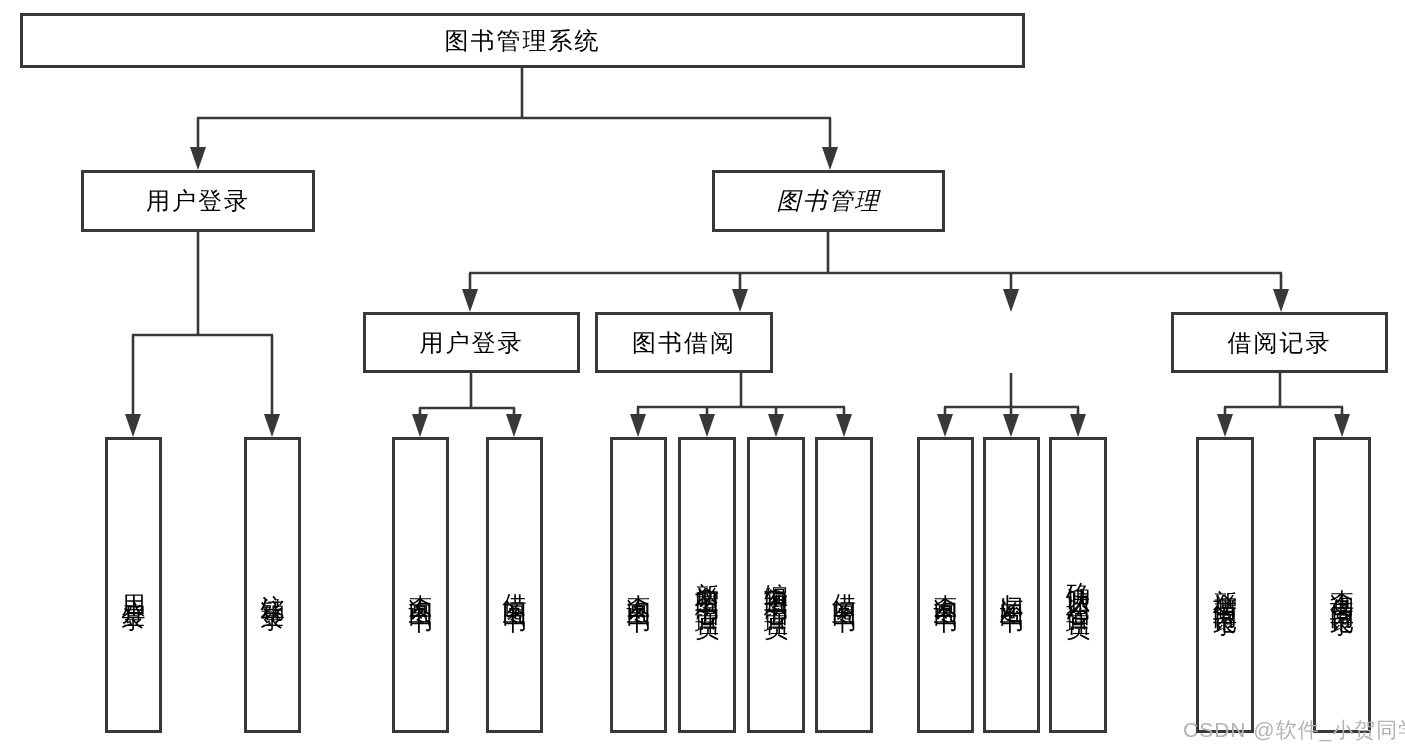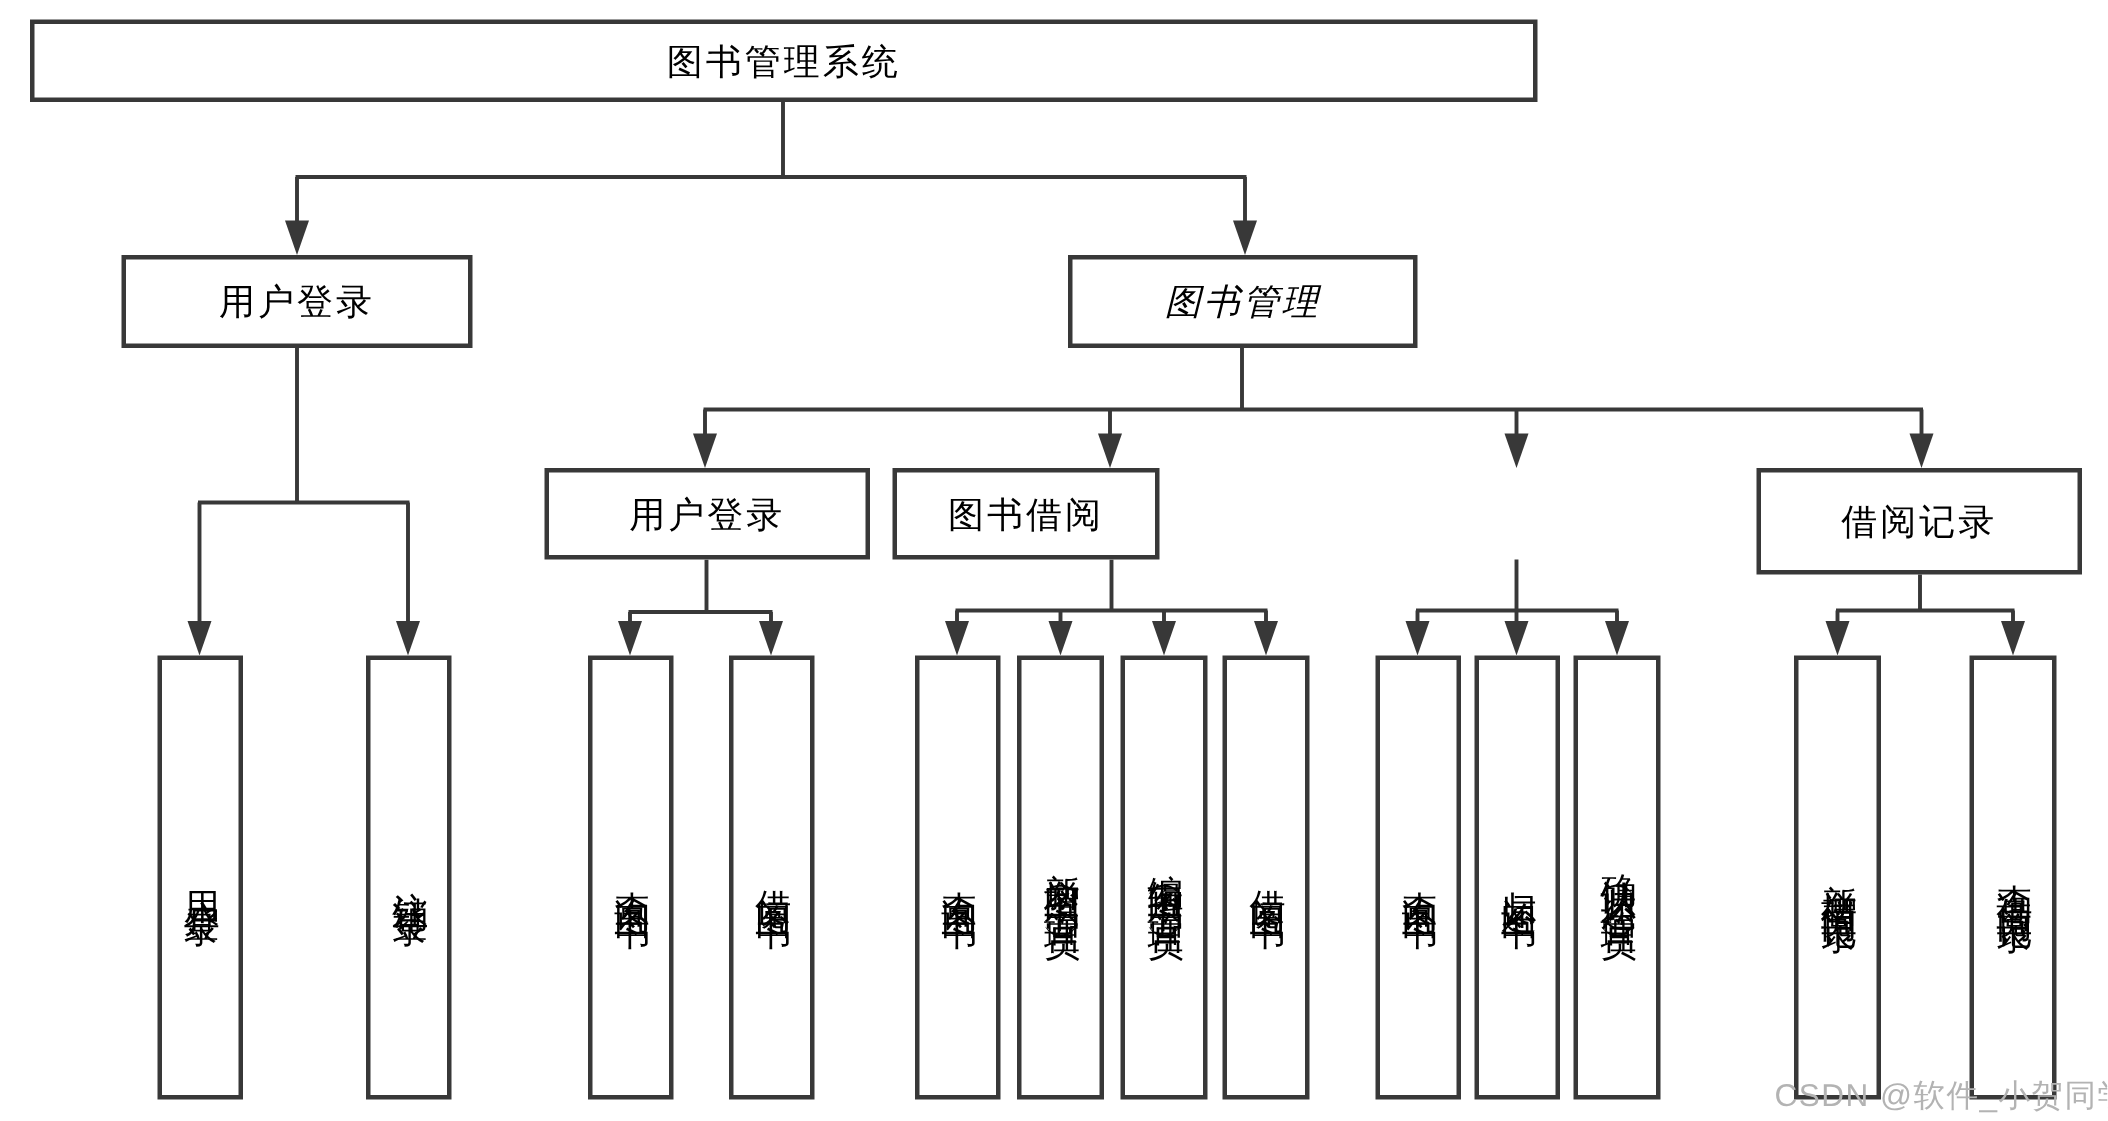--- a/index.html
+++ b/index.html
@@ -104,21 +104,21 @@
     </g>
   </svg>
 
   <div class="node h-node" style="left:20px; top:13px; width:1005px; height:55px;">图书管理系统</div>
 
   <div class="node h-node" style="left:81px; top:170px; width:234px; height:62px;">用户登录</div>
   <div class="node h-node" style="left:712px; top:170px; width:233px; height:62px;font-style:italic;">图书管理</div>
 
   <div class="node h-node" style="left:363px; top:312px; width:217px; height:61px;">用户登录</div>
   <div class="node h-node" style="left:595px; top:312px; width:178px; height:61px;">图书借阅</div>
-  <div class="node h-node" style="left:1171px; top:312px; width:217px; height:71px;font-family:Liberation Serif, serif;">借阅记录</div>
+  <div class="node h-node" style="left:1171px; top:312px; width:217px; height:61px;font-family:Liberation Serif, serif;">借阅记录</div>
 
   <div class="node v-node" style="left:105px; top:437px; width:57px; height:296px;">用户登录</div>
   <div class="node v-node" style="left:244px; top:437px; width:57px; height:296px;">注销登录</div>
 
   <div class="node v-node" style="left:392px; top:437px; width:57px; height:296px;">查询图书</div>
   <div class="node v-node" style="left:486px; top:437px; width:57px; height:296px;">借阅图书</div>
 
   <div class="node v-node" style="left:610px; top:437px; width:57px; height:296px;">查询图书</div>
   <div class="node v-node" style="left:678px; top:437px; width:58px; height:296px;">新增图书（管理员）</div>
   <div class="node v-node" style="left:747px; top:437px; width:58px; height:296px;">编辑图书（管理员）</div>

